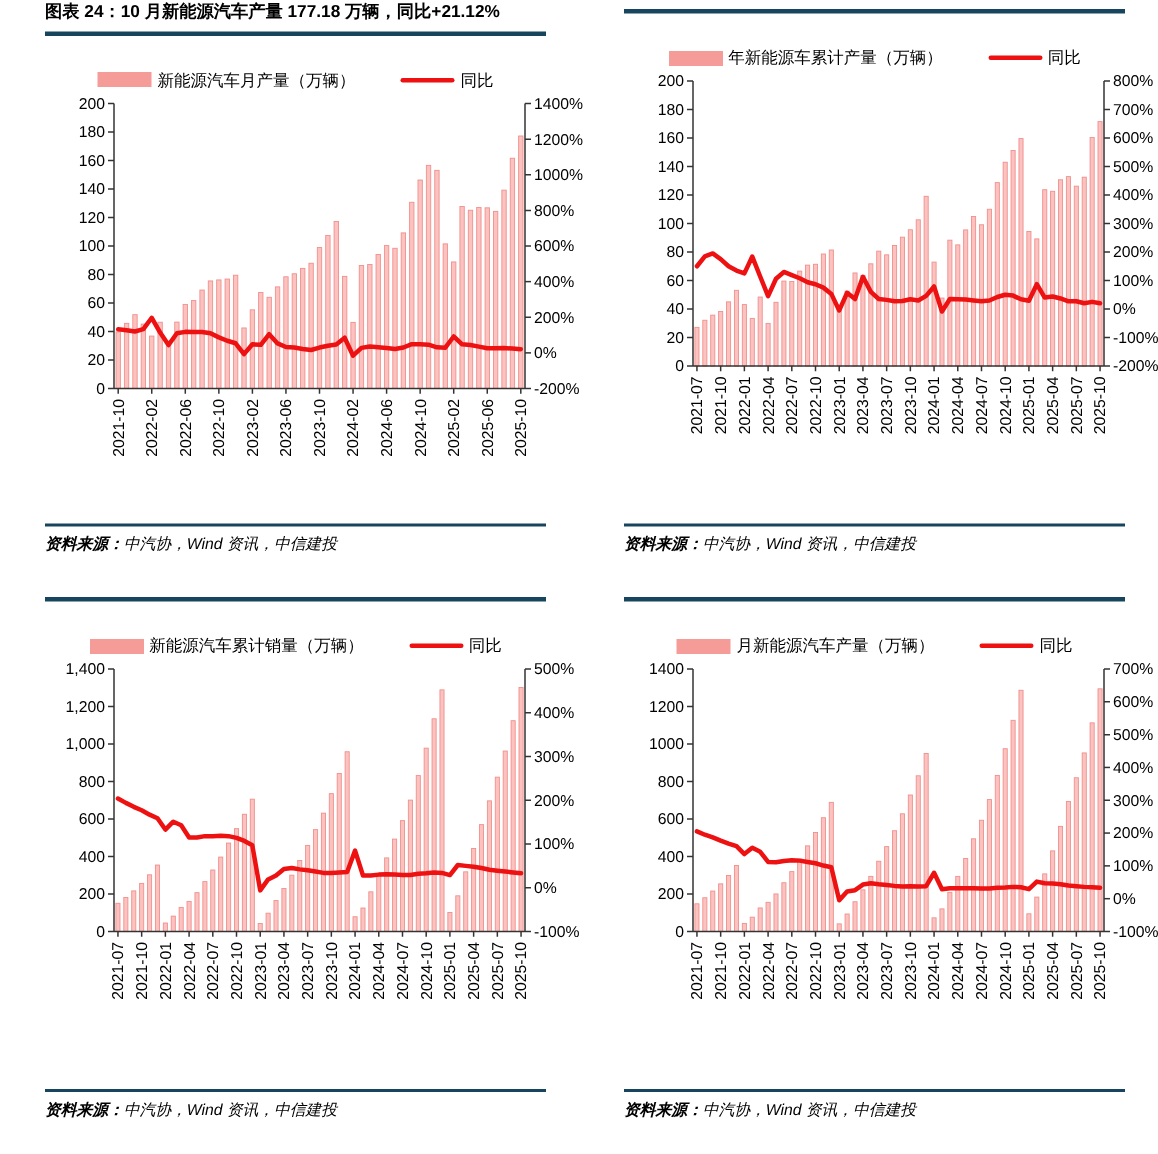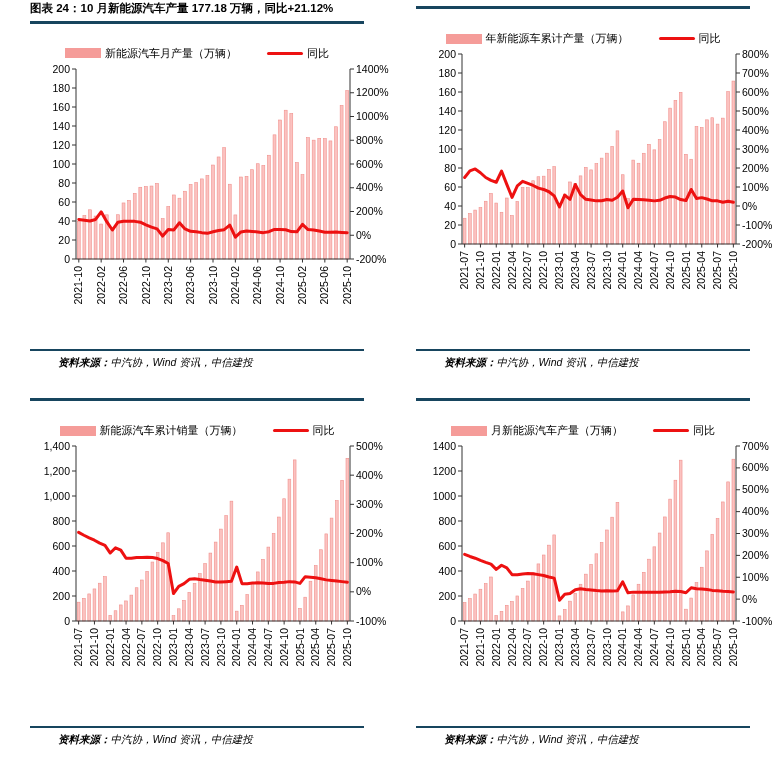--- a/index.html
+++ b/index.html
@@ -7,21 +7,21 @@
        font-family:"Liberation Sans","DejaVu Sans",sans-serif;color:#000;}
   .grid{display:grid;grid-template-columns:386px 386px;grid-template-rows:392px 377px;}
   .quad{box-sizing:border-box;padding:1px 22px 22px 30px;display:flex;flex-direction:column;}
   .chart-title{font-size:11.5px;font-weight:bold;white-space:nowrap;letter-spacing:0;line-height:1.3;}
   .title-rule{height:3px;margin:5px 0 10px 0;}
   .legend{display:flex;align-items:center;justify-content:center;font-size:11px;margin:12px 0 2px 0;}
   .bar-swatch{display:inline-block;width:36px;height:10px;margin-right:4px;}
   .line-swatch{display:inline-block;width:36px;height:3.5px;margin:0 4px 0 30px;border-radius:2px;}
   .plot{display:block;margin:0 auto;}
   .bottom-rule{height:2.5px;margin-top:auto;}
-  .source{font-size:10.5px;font-style:italic;padding-top:5px;white-space:nowrap;margin-left:28px;}
+  .source{font-size:10.5px;font-style:italic;padding-top:5px;white-space:nowrap;}
   .source b{font-style:italic;}
   .plot text{font-family:"Liberation Sans","DejaVu Sans",sans-serif;}
 </style>
 </head>
 <body>
 
 <div class="grid">
 
   <div class="quad">
     <div class="chart-title">图表 24：10 月新能源汽车产量 177.18 万辆，同比+21.12%</div>

